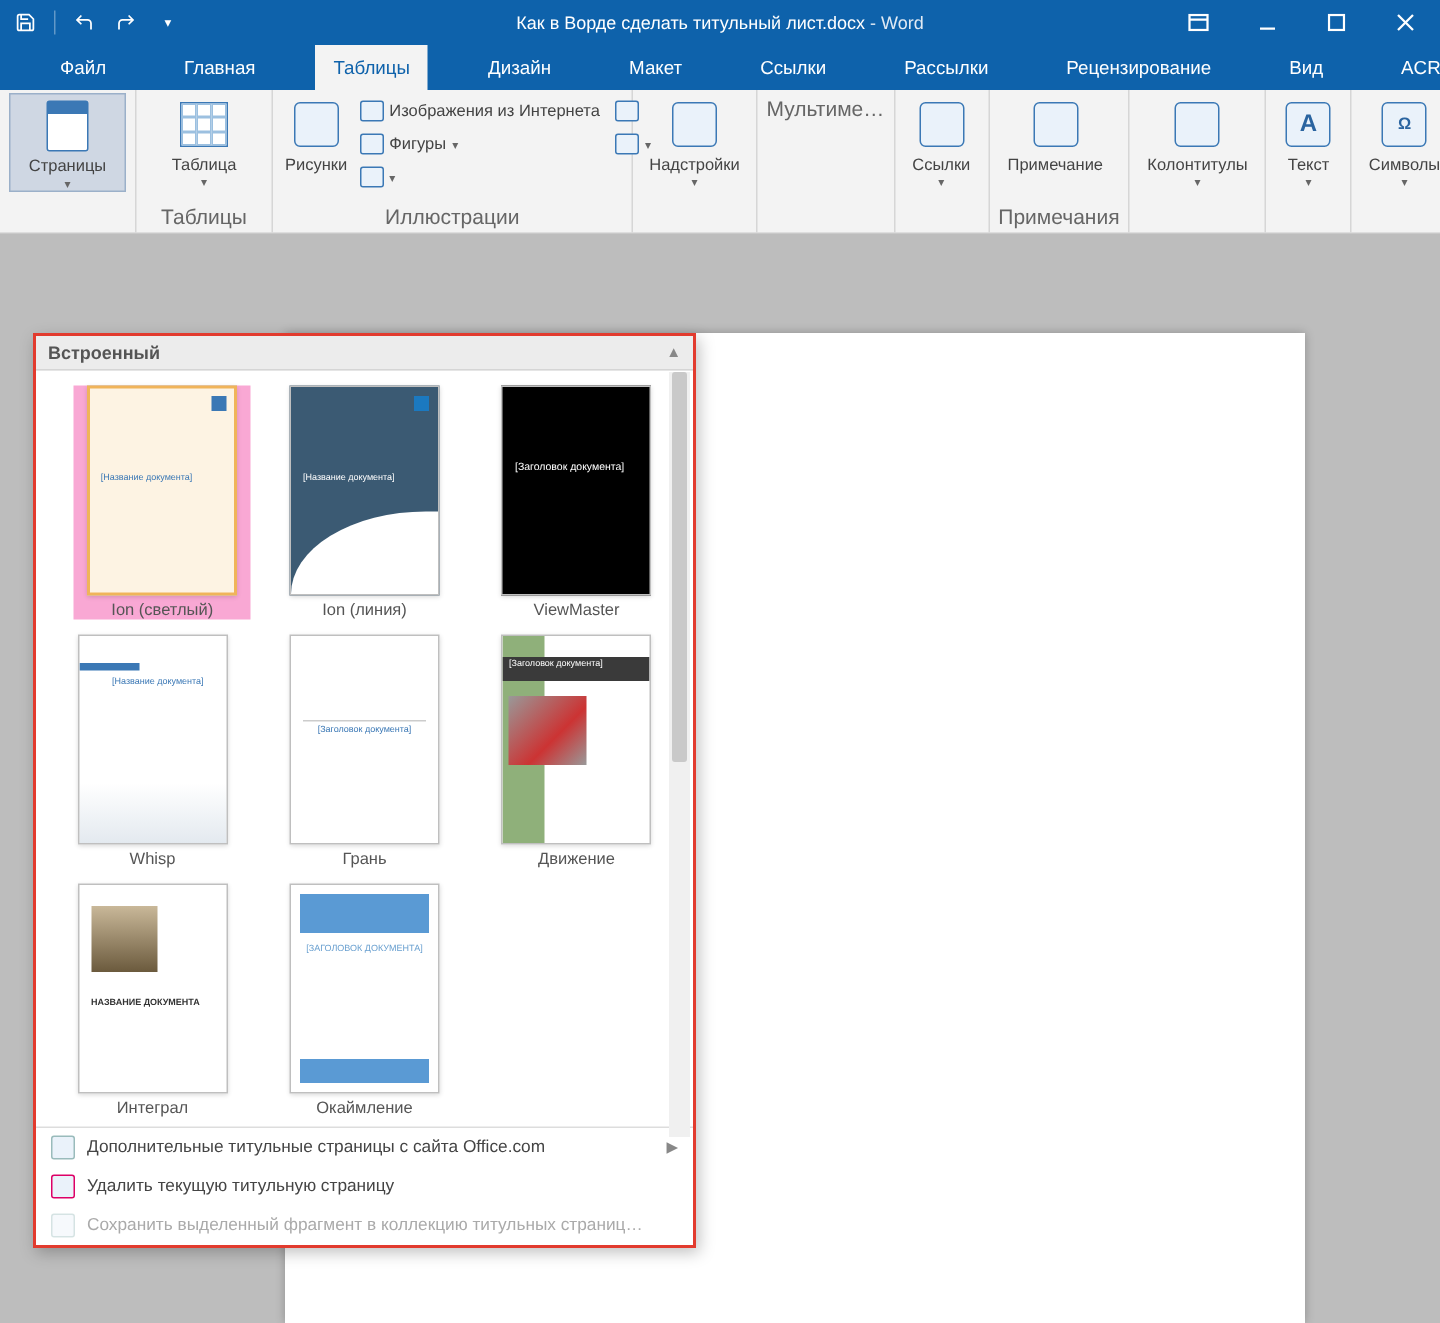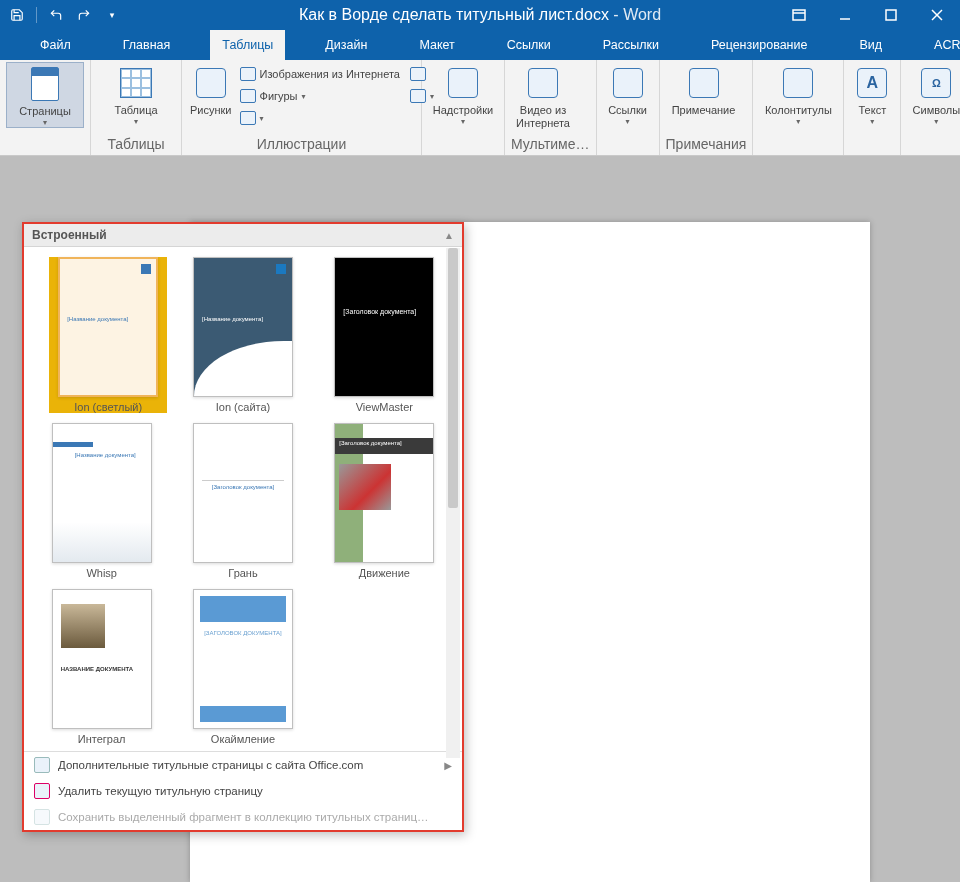--- a/index.html
+++ b/index.html
@@ -3,21 +3,21 @@
 <meta charset="utf-8">
 <style>
   * { box-sizing: border-box; margin: 0; padding: 0; font-family: "Segoe UI", Tahoma, sans-serif; }
   body { width: 960px; height: 882px; background: #0e62ab; overflow: hidden; position: relative; }
 
   
   .titlebar { height: 30px; background: #0e62ab; display: flex; align-items: center; color: #fff; font-size: 12px; position: relative; }
   .qat { display: flex; align-items: center; gap: 6px; padding: 0 6px; }
   .qat-btn { width: 22px; height: 22px; display: flex; align-items: center; justify-content: center; color: #fff; font-size: 13px; cursor: pointer; }
   .qat-sep { width: 1px; height: 16px; background: rgba(255,255,255,.35); margin: 0 2px; }
-  .title-center { position: absolute; left: 50%; transform: translateX(-50%); color: #e0eaf4; font-size: 16px; }
+  .title-center { position: absolute; left: 50%; transform: translateX(-50%); color: #e0eaf4; font-size: 12px; }
   .title-center .fname { color: #fff; }
   .win-controls { margin-left: auto; display: flex; }
   .win-btn { width: 46px; height: 30px; display: flex; align-items: center; justify-content: center; color: #fff; cursor: pointer; }
 
   
   .tabs { height: 30px; background: #0e62ab; display: flex; align-items: stretch; color: #fff; font-size: 12.5px; }
   .tab { padding: 0 12px; display: flex; align-items: center; cursor: pointer; white-space: nowrap; margin-left: 28px; }
   .tab.active { background: #f3f3f3; color: #0e62ab; }
   .tabs-right { margin-left: auto; display: flex; align-items: center; color: #cfe2f3; padding-right: 8px; gap: 4px; }
   .tell-me { display:flex; align-items:center; gap:4px; font-size:12px; color:#cfe2f3; }
@@ -54,21 +54,21 @@
   .doc-area { position:absolute; top:156px; left:0; right:0; bottom:0; background:#bdbdbd; }
   .page { position:absolute; top:66px; left:190px; width:680px; height:660px; background:#fff; box-shadow:0 0 6px rgba(0,0,0,.25); }
 
   
   .gallery { position:absolute; top:222px; left:22px; width:442px; background:#fff; border:2px solid #e23b2e; box-shadow:2px 3px 10px rgba(0,0,0,.25); z-index:10; }
   .gallery-head { background:#ececec; border-bottom:1px solid #d5d5d5; padding:4px 8px; font-size:12px; color:#555; font-weight:600; display:flex; align-items:center; }
   .gallery-head .scroll-up { margin-left:auto; font-size:10px; color:#888; }
   .gallery-grid { display:grid; grid-template-columns: repeat(3, 1fr); gap:10px 10px; padding:10px 12px 6px; max-height:560px; }
   .thumb-wrap { display:flex; flex-direction:column; align-items:center; cursor:pointer; }
   .thumb-wrap.selected .thumb { outline:2px solid #f0b45a; outline-offset:-2px; background:#fdf3e3; }
-  .thumb-wrap.selected { background:#eab308;margin-left:13px; }
+  .thumb-wrap.selected { background:#f9a8d4;margin-left:13px; }
   .thumb { width:100px; height:140px; border:1px solid #bfbfbf; background:#fff; box-shadow:0 1px 3px rgba(0,0,0,.15); position:relative; overflow:hidden; font-size:6px; color:#3b78b5; }
   .thumb-label { font-size:11px; color:#555; margin-top:4px; text-align:center; }
 
   
   .t-ion-light::before { content:""; position:absolute; top:6px; right:6px; width:10px; height:10px; background:#3b78b5; }
   .t-ion-light .txt { position:absolute; top:58px; left:8px; right:8px; font-size:6px; color:#3b78b5; }
   .t-ion-dark { background:#3b5a73; }
   .t-ion-dark::before { content:""; position:absolute; top:6px; right:6px; width:10px; height:10px; background:#1b79c0; }
   .t-ion-dark .curve { position:absolute; bottom:0; left:0; right:0; height:55px; background:#fff; border-top-left-radius:100% 60px; }
   .t-ion-dark .txt { position:absolute; top:58px; left:8px; right:8px; font-size:6px; color:#fff; }
@@ -278,28 +278,20 @@
             <div class="ico-generic"></div>
           </div>
         <span>Надстройки</span>
         <span style="font-size:8px;color:#666">▾</span>
       </div>
     </div>
     <div class="group-label"></div>
   </div>
 
   <div class="group">
-    <div class="group-items">
-      <div class="big-btn" style="width:64px;">
-        <div class="ico">
-            <div class="ico-generic"></div>
-          </div>
-        <span>Видео из Интернета</span>
-      </div>
-    </div>
     <div class="group-label">Мультиме…</div>
   </div>
 
   <div class="group">
     <div class="group-items">
       <div class="big-btn" style="width:50px;">
         <div class="ico">
             <div class="ico-generic"></div>
           </div>
         <span>Ссылки</span>
@@ -414,21 +406,21 @@
         <div class="thumb t-ion-light">
           <div class="txt">[Название документа]</div>
         </div>
         <div class="thumb-label">Ion (светлый)</div>
       </div>
       <div class="thumb-wrap">
         <div class="thumb t-ion-dark">
           <div class="curve"></div>
           <div class="txt">[Название документа]</div>
         </div>
-        <div class="thumb-label">Ion (сайта)</div>
+        <div class="thumb-label">Ion (линия)</div>
       </div>
       <div class="thumb-wrap">
         <div class="thumb t-vm">
           <div class="txt">[Заголовок документа]</div>
         </div>
         <div class="thumb-label">ViewMaster</div>
       </div>
       <div class="thumb-wrap">
         <div class="thumb t-whisp">
           <div class="bar"></div>

